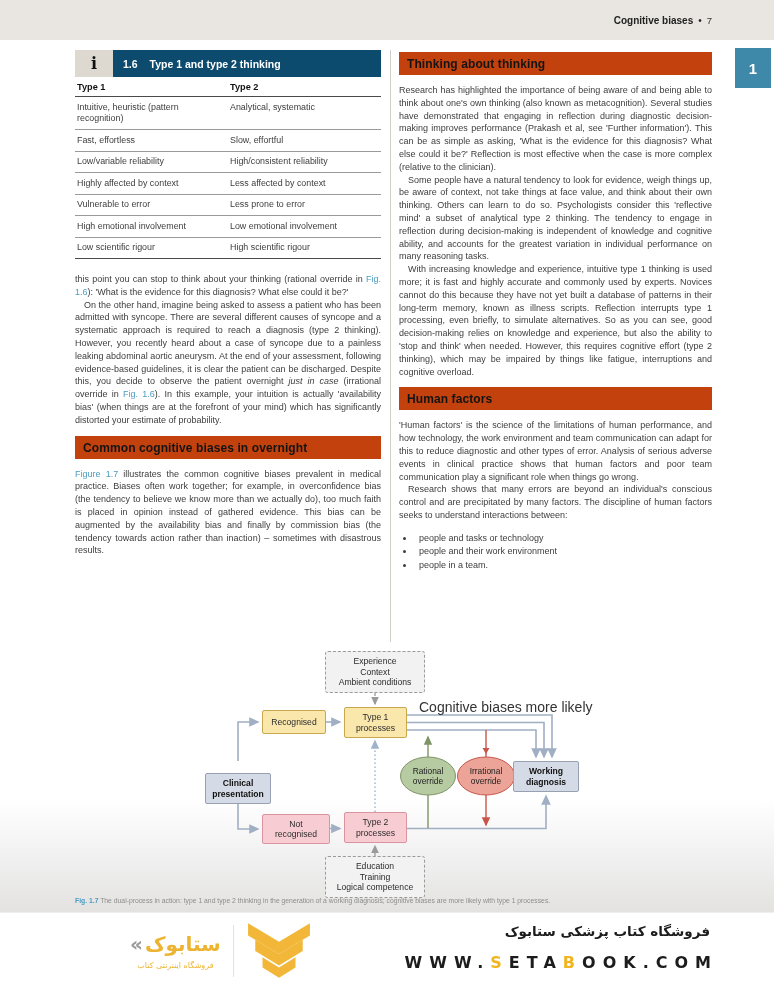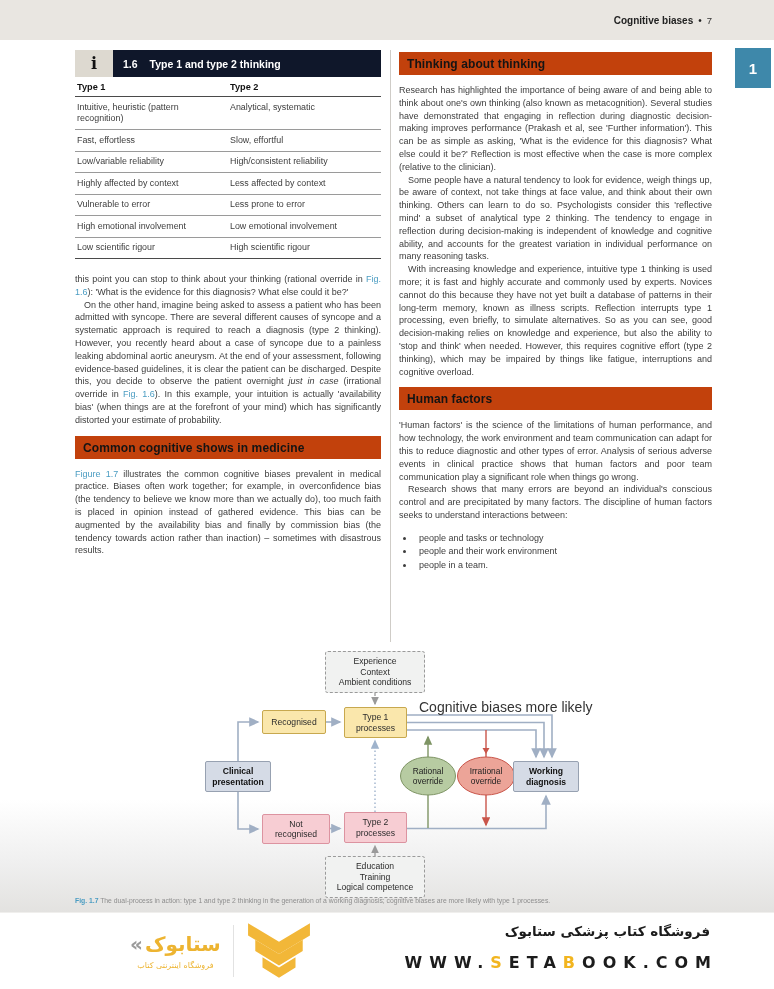--- a/index.html
+++ b/index.html
@@ -21,21 +21,21 @@
   p.indent{text-indent:9px;}
   .secbar{margin:0;background:#c2410c;color:#141414;font-size:12px;font-weight:bold;
           padding:5px 8px 4px 8px;letter-spacing:0.1px;}
   .link{color:#4a9cc2;}
   .italic{font-style:italic;}
   
   .infobox{width:306px;margin-bottom:14px;}
   .infobox-head{display:flex;height:27px;}
   .i-cell{width:38px;background:#ddd9d0;display:flex;align-items:center;justify-content:center;
           font-family:"DejaVu Serif",serif;font-weight:bold;font-size:16px;color:#111;}
-  .i-title{flex:1;background:#0f172a;color:#fff;font-weight:bold;font-size:10.5px;
+  .i-title{flex:1;background:#0c4a6e;color:#fff;font-weight:bold;font-size:10.5px;
            display:flex;align-items:center;padding-left:10px;}
   .i-title .num{margin-right:12px;}
   table.ib{width:306px;border-collapse:collapse;}
   table.ib th{font-size:9.2px;text-align:left;color:#111;padding:5px 4px 4px 2px;
               border-bottom:1.5px solid #4a4a4a;}
   table.ib td{font-size:8.9px;color:#3d3d3d;vertical-align:top;padding:4.5px 6px 4.5px 2px;
               border-bottom:1px solid #9a9a9a;line-height:11.5px;}
   table.ib tr:last-child td{border-bottom:1.5px solid #4a4a4a;}
   .sp{height:9px;}
   ul.hf{margin:10px 0 0 16px;padding:0;font-size:9px;line-height:13.5px;}
@@ -128,21 +128,21 @@
               <td>Low scientific rigour</td>
               <td>High scientific rigour</td>
             </tr>
         </tbody>
       </table>
     </div>
 
     <p><span>this point you can stop to think about your thinking (rational override in </span><span class="link">Fig. 1.6</span><span>): 'What is the evidence for this diagnosis? What else could it be?'</span></p>
     <p class="indent"><span>On the other hand, imagine being asked to assess a patient who has been admitted with syncope. There are several different causes of syncope and a systematic approach is required to reach a diagnosis (type 2 thinking). However, you recently heard about a case of syncope due to a painless leaking abdominal aortic aneurysm. At the end of your assessment, following evidence-based guidelines, it is clear the patient can be discharged. Despite this, you decide to observe the patient overnight </span><span class="italic">just in case</span><span> (irrational override in </span><span class="link">Fig. 1.6</span><span>). In this example, your intuition is actually 'availability bias' (when things are at the forefront of your mind) which has significantly distorted your estimate of probability.</span></p>
     <div class="sp"></div>
-    <h2 class="secbar">Common cognitive shows in medicine</h2>
+    <h2 class="secbar">Common cognitive biases in overnight</h2>
     <div class="sp"></div>
     <p><span class="link">Figure 1.7</span><span> illustrates the common cognitive biases prevalent in medical practice. Biases often work together; for example, in overconfidence bias (the tendency to believe we know more than we actually do), too much faith is placed in opinion instead of gathered evidence. This bias can be augmented by the availability bias and finally by commission bias (the tendency towards action rather than inaction) – sometimes with disastrous results.</span></p>
   </div>
 
   <div class="col-rule"></div>
 
   <div class="right-col">
     <h2 class="secbar">Thinking about thinking</h2>
     <div class="sp"></div>
     <p><span>Research has highlighted the importance of being aware of and being able to think about one's own thinking (also known as metacognition). Several studies have demonstrated that engaging in reflection during diagnostic decision-making improves performance (Prakash et al, see 'Further information'). This can be as simple as asking, 'What is the evidence for this diagnosis? What else could it be?' Reflection is most effective when the case is more complex (relative to the clinician).</span></p>
@@ -204,21 +204,21 @@
       <ellipse cx="486" cy="131" rx="28.5" ry="19" fill="#eca498" stroke="#c9554a" stroke-width="1"></ellipse>
     </svg>
 
     <div class="node n-dash" style="left:325px;top:6px;width:100px;height:42px;">Experience
 Context
 Ambient conditions</div>
     <div class="node n-yellow" style="left:262px;top:65px;width:64px;height:24px;">Recognised</div>
     <div class="node n-yellow" style="left:344px;top:62px;width:63px;height:31px;">Type 1
 processes</div>
     <div class="flow-label">Cognitive biases more likely</div>
-    <div class="node n-gray" style="left:205px;top:116px;width:66px;height:31px;">Clinical
+    <div class="node n-gray" style="left:205px;top:128px;width:66px;height:31px;">Clinical
 presentation</div>
     <div class="ell-label" style="left:401px;top:120px;width:54px;height:22px;">Rational
 override</div>
     <div class="ell-label" style="left:458px;top:120px;width:56px;height:22px;">Irrational
 override</div>
     <div class="node n-gray" style="left:513px;top:116px;width:66px;height:31px;">Working
 diagnosis</div>
     <div class="node n-pink" style="left:262px;top:169px;width:68px;height:30px;">Not
 recognised</div>
     <div class="node n-pink" style="left:344px;top:167px;width:63px;height:31px;">Type 2

